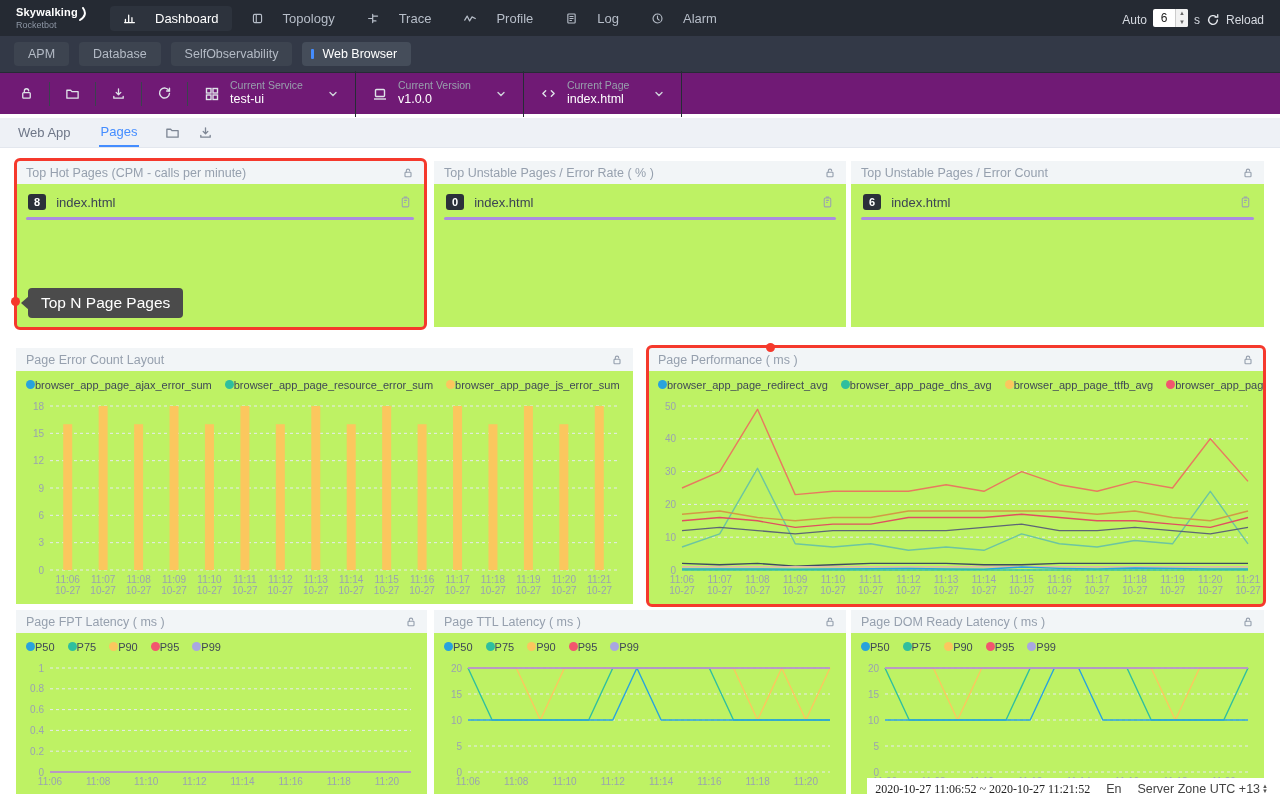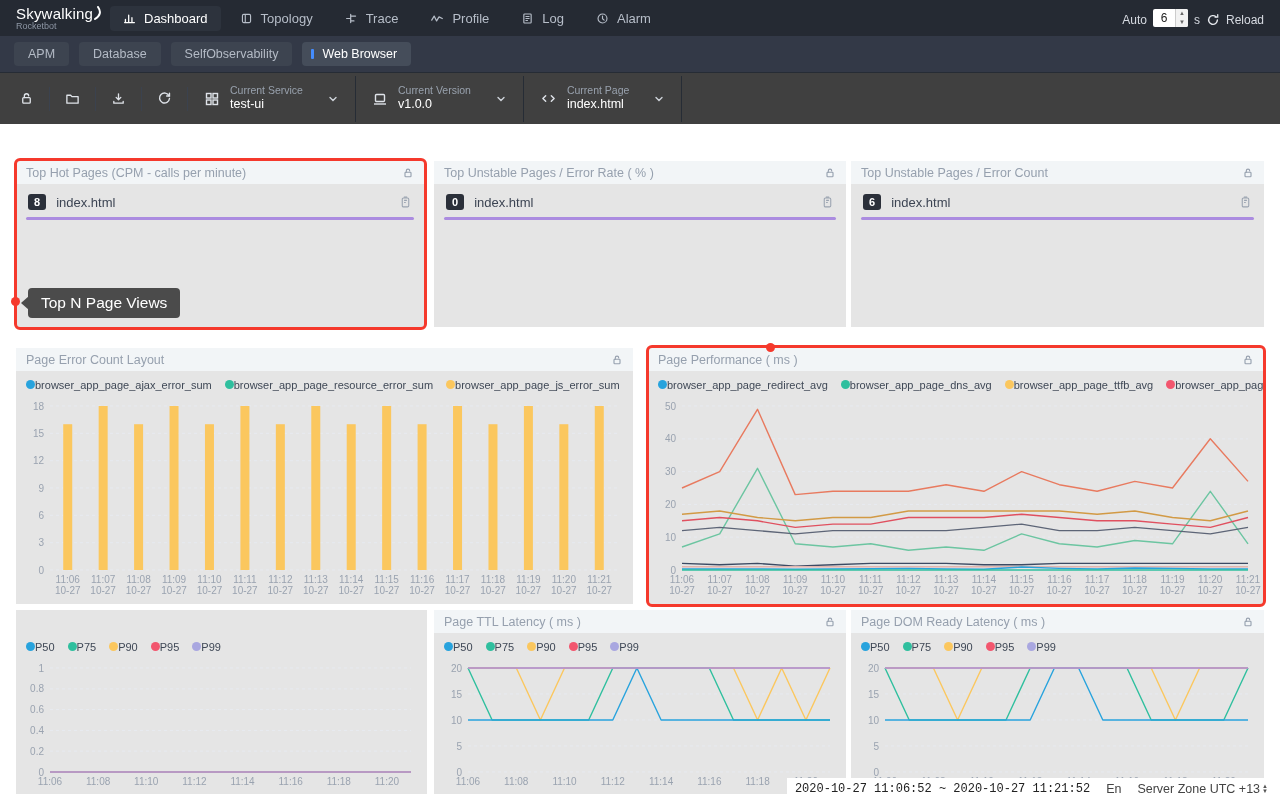--- a/index.html
+++ b/index.html
@@ -5,55 +5,55 @@
   *{box-sizing:border-box}
   html,body{margin:0;padding:0}
   body{width:1280px;height:800px;overflow:hidden;font-family:"Liberation Sans",sans-serif;background:#fff}
   svg{font-family:inherit;display:block}
   .app{position:relative;width:1280px;height:800px;background:#fff}
 
   
   .navbar{position:absolute;top:0;left:0;width:1280px;height:36px;background:#252a33;display:flex;align-items:center;color:#aeb6c2}
   .logo{padding:2px 0 0 16px;width:108px;color:#fff;line-height:1.05}
   .logo-row{display:flex;align-items:flex-start;gap:1px}
-  .logo-title{font-weight:normal;font-size:15px;letter-spacing:.2px}
+  .logo-title{font-weight:bold;font-size:11px;letter-spacing:.2px}
   .logo-sub{font-size:9px;color:#8d96a4}
   .nav-items{display:flex;gap:6px;margin-left:2px}
-  .nav-item{display:flex;align-items:center;gap:8px;padding:5px 13px;border-radius:4px;font-size:13px;cursor:pointer;color:#b7bec9}
+  .nav-item{display:flex;align-items:center;gap:19px;padding:5px 13px;border-radius:4px;font-size:13px;cursor:pointer;color:#b7bec9}
   .nav-item.active{background:#2d333d;color:#fff}
   .nav-right{margin-left:auto;display:flex;align-items:flex-end;gap:6px;padding-right:16px;font-size:12px;color:#d6dae1}
   .spin-input{display:flex;align-items:stretch;height:18px;background:#fff;border-radius:2px;overflow:hidden}
   .spin-val{width:22px;text-align:center;color:#222;font-size:12px;line-height:18px}
   .spin-btns{width:13px;display:flex;flex-direction:column;border-left:1px solid #ccc;background:#f2f2f2}
   .spin-btns span{flex:1;font-size:6px;line-height:8px;text-align:center;color:#666;cursor:pointer}
 
   
   .subnav{position:absolute;top:36px;left:0;width:1280px;height:36px;background:#333947;display:flex;align-items:center;gap:10px;padding-left:14px}
   .subnav-item{position:relative;background:#3d4450;color:#b4bbc6;font-size:12.5px;padding:5px 14px;border-radius:4px;cursor:pointer}
   .subnav-item.active{background:#454d5a;color:#fff;padding-left:20px}
   .subnav-item.active:before{content:"";position:absolute;left:9px;top:7px;bottom:7px;width:3px;background:#448dff;border-radius:1px}
 
   
-  .toolbar{position:absolute;top:72px;left:0;width:1280px;height:52px;background:#404040;display:flex;align-items:center;color:#dfe3e9;border-top:1px solid #262c35}
+  .toolbar{position:absolute;top:72px;left:0;width:1280px;height:42px;background:#701a75;display:flex;align-items:center;color:#dfe3e9;border-top:1px solid #262c35}
   .tool-ico{padding:0 15px;display:flex;align-items:center;cursor:pointer;height:24px;border-right:1px solid #3b424e}
   .tool-ico:first-child{margin-left:4px}
   .selector{display:flex;align-items:center;gap:10px;padding:0 16px;height:46px;border-right:1px solid #262c35;cursor:pointer}
   .selector .txt{line-height:1.25}
   .sel-label{font-size:10.5px;color:#98a1ad}
   .sel-value{font-size:12.5px;color:#fff}
   .chev{margin-left:14px;color:#cfd4db}
 
   
   .tabsrow{position:absolute;top:118px;left:0;width:1280px;height:30px;background:#eef1f6;display:flex;align-items:center;gap:26px;padding-left:16px;border-bottom:1px solid #e3e7ee}
   .tab{font-size:13px;color:#6e7687;padding:6px 2px;cursor:pointer}
   .tab.active{color:#448dff;border-bottom:2px solid #448dff}
   .tabsrow .mini-ico{color:#7d8694;display:flex;align-items:center;cursor:pointer}
 
   
-  .card{position:absolute;background:#e5e5e5}
+  .card{position:absolute;background:#bef264}
   .card-head{height:23px;background:#f2f5f7;display:flex;justify-content:space-between;align-items:center;padding:0 10px;font-size:12.5px;color:#96a0ae}
   .lockico{color:#96a0ae;display:flex}
   .hotrow{display:flex;align-items:center;gap:10px;padding:10px 12px 0 12px}
   .badge{background:#2b303a;color:#fff;font-size:11px;font-weight:bold;padding:2px 6px;border-radius:3px;min-width:12px;text-align:center}
   .hotname{font-size:13px;color:#3c4453;flex:1}
   .copyico{color:#9aa3b0;display:flex;cursor:pointer}
   .pbar{margin:7px 10px 0 10px;height:3px;background:#ab8ce0;border-radius:2px}
 
   .legend{position:absolute;left:0;right:0;top:23px;height:27px;display:flex;align-items:center;gap:13px;padding:0 10px;font-size:11px;color:#3f4856;white-space:nowrap;overflow:hidden}
   .lg-item{display:flex;align-items:center;gap:0;cursor:pointer}
@@ -63,21 +63,21 @@
   .plot-short{top:50px}
 
   
   .ann-box{position:absolute;border:3px solid #f5392c;border-radius:6px;pointer-events:none;z-index:30}
   .ann-dot{position:absolute;width:9px;height:9px;border-radius:50%;background:#f5392c;z-index:32}
   .tooltip{position:absolute;background:#4b4b4b;color:#fff;font-size:15.5px;padding:6px 13px;border-radius:4px;white-space:nowrap;z-index:31}
   .tooltip:before{content:"";position:absolute;left:-7px;top:50%;transform:translateY(-50%);border:7px solid transparent;border-right:8px solid #4b4b4b;border-left:0}
 
   
   .statusbar{position:absolute;right:4px;bottom:0;height:22px;display:flex;align-items:center;gap:16px;background:#fff;padding:0 8px;font-size:12.5px;color:#333;z-index:20}
-  .statusbar .trange{font-family:Liberation Mono, monospace;font-size:12px;color:#222}
+  .statusbar .trange{font-family:Liberation Serif, serif;font-size:12px;color:#222}
   .statusbar .lang{color:#444}
   .zone{display:flex;align-items:center;gap:2px;color:#444}
   .zone .spins{display:flex;flex-direction:column;line-height:5px;font-size:6px;color:#555;cursor:pointer}
 </style>
 </head>
 <body>
 
 <div class="app">
 
   <div class="navbar">
@@ -242,20 +242,34 @@
           <div class="sel-value">index.html</div>
         </span>
       <span class="chev">
           <svg width="12" height="12" viewBox="0 0 16 16" stroke="currentColor" fill="none" stroke-width="1.8" stroke-linecap="round">
             <path d="M4 6l4 4 4-4"></path>
           </svg>
         </span>
     </div>
   </div>
 
+  <div class="tabsrow">
+    <span class="tab">Web App</span>
+    <span class="tab active">Pages</span>
+    <span class="mini-ico">
+        <svg width="15" height="15" viewBox="0 0 16 16" stroke="currentColor" fill="none" stroke-width="1.4" stroke-linejoin="round">
+          <path d="M2 4.5h4l1.4 1.5H14v7H2z"></path>
+        </svg>
+      </span>
+    <span class="mini-ico" style="margin-left:-8px">
+        <svg width="15" height="15" viewBox="0 0 16 16" stroke="currentColor" fill="none" stroke-width="1.4" stroke-linecap="round" stroke-linejoin="round">
+          <path d="M8 3v6M5.5 6.8L8 9.3l2.5-2.5M3 11v2h10v-2"></path>
+        </svg>
+      </span>
+  </div>
 
   <div class="card" style="left:16px;top:161px;width:408px;height:166px">
     <div class="card-head">
       <span>Top Hot Pages (CPM - calls per minute)</span>
       <span class="lockico">
           <svg width="12" height="12" viewBox="0 0 16 16" stroke="currentColor" fill="none" stroke-width="1.5" stroke-linecap="round">
             <rect x="4" y="7" width="8" height="6" rx="1"></rect>
             <path d="M5.7 7V5.2a2.3 2.3 0 0 1 4.6 0"></path>
           </svg>
         </span>
@@ -492,20 +506,29 @@
           <polyline points="34.0,132.6 71.7,129.4 109.5,132.6 147.2,135.9 184.9,132.6 222.7,132.6 260.4,132.6 298.1,132.6 335.9,129.4 373.6,126.1 411.3,132.6 449.1,132.6 486.8,129.4 524.5,132.6 562.3,135.9 600.0,129.4" fill="none" stroke="#5d6577" stroke-width="1.4" stroke-linejoin="round"></polyline>
           <polyline points="34.0,165.4 71.7,166.8 109.5,165.4 147.2,168.1 184.9,166.8 222.7,165.4 260.4,165.4 298.1,165.4 335.9,166.8 373.6,166.8 411.3,165.4 449.1,165.4 486.8,165.4 524.5,165.4 562.3,165.4 600.0,165.4" fill="none" stroke="#3c4a63" stroke-width="1.4" stroke-linejoin="round"></polyline>
           <polyline points="34.0,168.7 71.7,168.7 109.5,168.7 147.2,168.7 184.9,168.7 222.7,168.7 260.4,168.7 298.1,168.7 335.9,168.7 373.6,168.7 411.3,168.7 449.1,168.7 486.8,168.7 524.5,168.7 562.3,168.7 600.0,168.7" fill="none" stroke="#e2b4ae" stroke-width="1.4" stroke-linejoin="round"></polyline>
           <polyline points="34.0,171.0 71.7,171.0 109.5,171.0 147.2,171.3 184.9,171.0 222.7,170.7 260.4,170.4 298.1,171.0 335.9,171.3 373.6,169.0 411.3,170.4 449.1,171.0 486.8,170.0 524.5,170.4 562.3,171.0 600.0,171.0" fill="none" stroke="#28a3dd" stroke-width="1.4" stroke-linejoin="round"></polyline>
           <polyline points="34.0,172.0 71.7,172.0 109.5,172.0 147.2,172.0 184.9,172.0 222.7,172.0 260.4,172.0 298.1,172.0 335.9,172.0 373.6,172.0 411.3,172.0 449.1,172.0 486.8,172.0 524.5,172.0 562.3,172.0 600.0,172.0" fill="none" stroke="#2fbf9e" stroke-width="1.4" stroke-linejoin="round"></polyline>
         </svg>
       </div>
   </div>
 
   <div class="card" style="left:16px;top:610px;width:411px;height:184px">
+    <div class="card-head">
+      <span>Page FPT Latency ( ms )</span>
+      <span class="lockico">
+          <svg width="12" height="12" viewBox="0 0 16 16" stroke="currentColor" fill="none" stroke-width="1.5" stroke-linecap="round">
+            <rect x="4" y="7" width="8" height="6" rx="1"></rect>
+            <path d="M5.7 7V5.2a2.3 2.3 0 0 1 4.6 0"></path>
+          </svg>
+        </span>
+    </div>
     <div class="legend">
         <span class="lg-item">
           <span class="dot" style="background: rgb(40, 163, 221);"></span>
           <span>P50</span>
         </span>
         <span class="lg-item">
           <span class="dot" style="background: rgb(47, 191, 158);"></span>
           <span>P75</span>
         </span>
         <span class="lg-item">
@@ -669,21 +692,21 @@
           <polyline points="34.0,8.0 58.2,60.0 82.4,60.0 106.6,60.0 130.8,60.0 155.0,60.0 179.2,8.0 203.4,8.0 227.6,8.0 251.8,8.0 276.0,8.0 300.2,60.0 324.4,60.0 348.6,60.0 372.8,60.0 397.0,8.0" fill="none" stroke="#2fbf9e" stroke-width="1.4" stroke-linejoin="round"></polyline>
           <polyline points="34.0,60.0 58.2,60.0 82.4,60.0 106.6,60.0 130.8,60.0 155.0,60.0 179.2,60.0 203.4,8.0 227.6,8.0 251.8,60.0 276.0,60.0 300.2,60.0 324.4,60.0 348.6,60.0 372.8,60.0 397.0,60.0" fill="none" stroke="#28a3dd" stroke-width="1.4" stroke-linejoin="round"></polyline>
           <polyline points="34.0,8.0 58.2,8.0 82.4,8.0 106.6,8.0 130.8,8.0 155.0,8.0 179.2,8.0 203.4,8.0 227.6,8.0 251.8,8.0 276.0,8.0 300.2,8.0 324.4,8.0 348.6,8.0 372.8,8.0 397.0,8.0" fill="none" stroke="#f2566e" stroke-width="1.4" stroke-linejoin="round"></polyline>
           <polyline points="34.0,8.0 58.2,8.0 82.4,8.0 106.6,8.0 130.8,8.0 155.0,8.0 179.2,8.0 203.4,8.0 227.6,8.0 251.8,8.0 276.0,8.0 300.2,8.0 324.4,8.0 348.6,8.0 372.8,8.0 397.0,8.0" fill="none" stroke="#a9a7e0" stroke-width="1.4" stroke-linejoin="round"></polyline>
         </svg>
       </div>
   </div>
 
   <div class="ann-box" style="left:14px;top:158px;width:413px;height:172px"></div>
   <div class="ann-dot" style="left:11px;top:297px"></div>
-  <div class="tooltip" style="left:28px;top:288px">Top N Page Views</div>
+  <div class="tooltip" style="left:28px;top:288px">Top N Page Pages</div>
 
   <div class="ann-box" style="left:646px;top:345px;width:620px;height:262px"></div>
   <div class="ann-dot" style="left:766px;top:343px"></div>
 
   <div class="statusbar">
     <span class="trange">2020-10-27 11:06:52 ~ 2020-10-27 11:21:52</span>
     <span class="lang">En</span>
     <span class="zone">
       <span>Server Zone UTC +13</span>
       <span class="spins">

